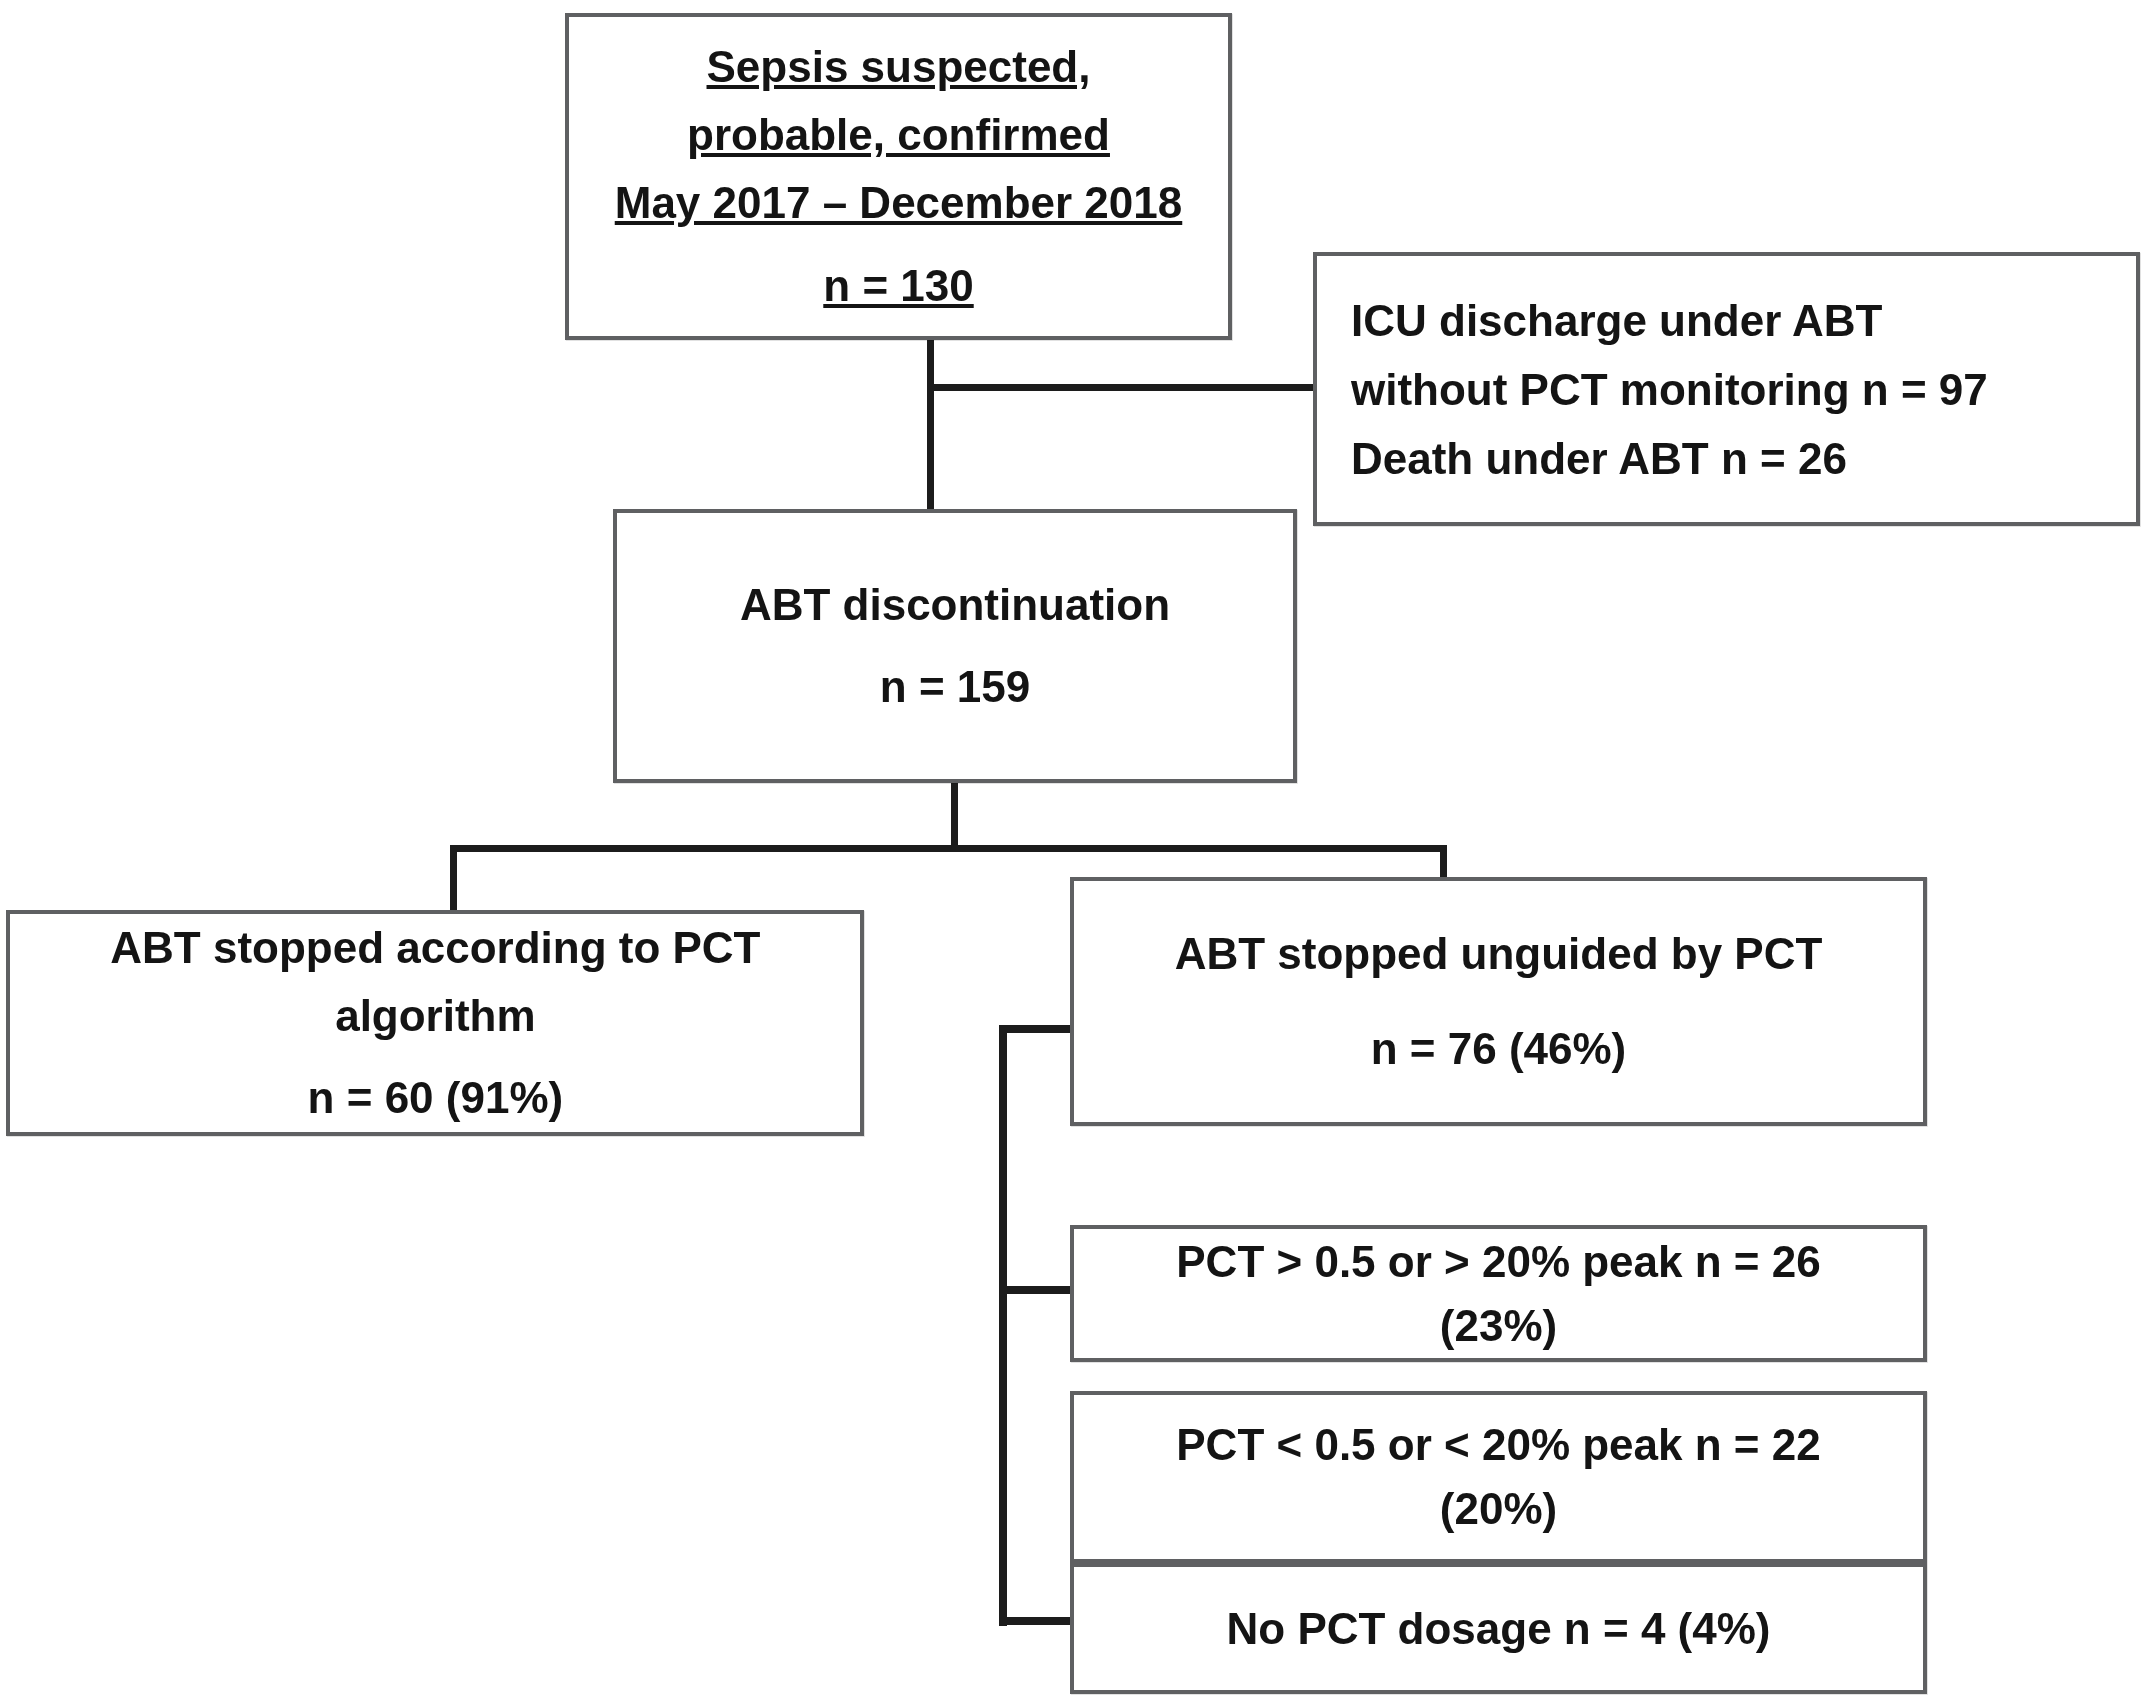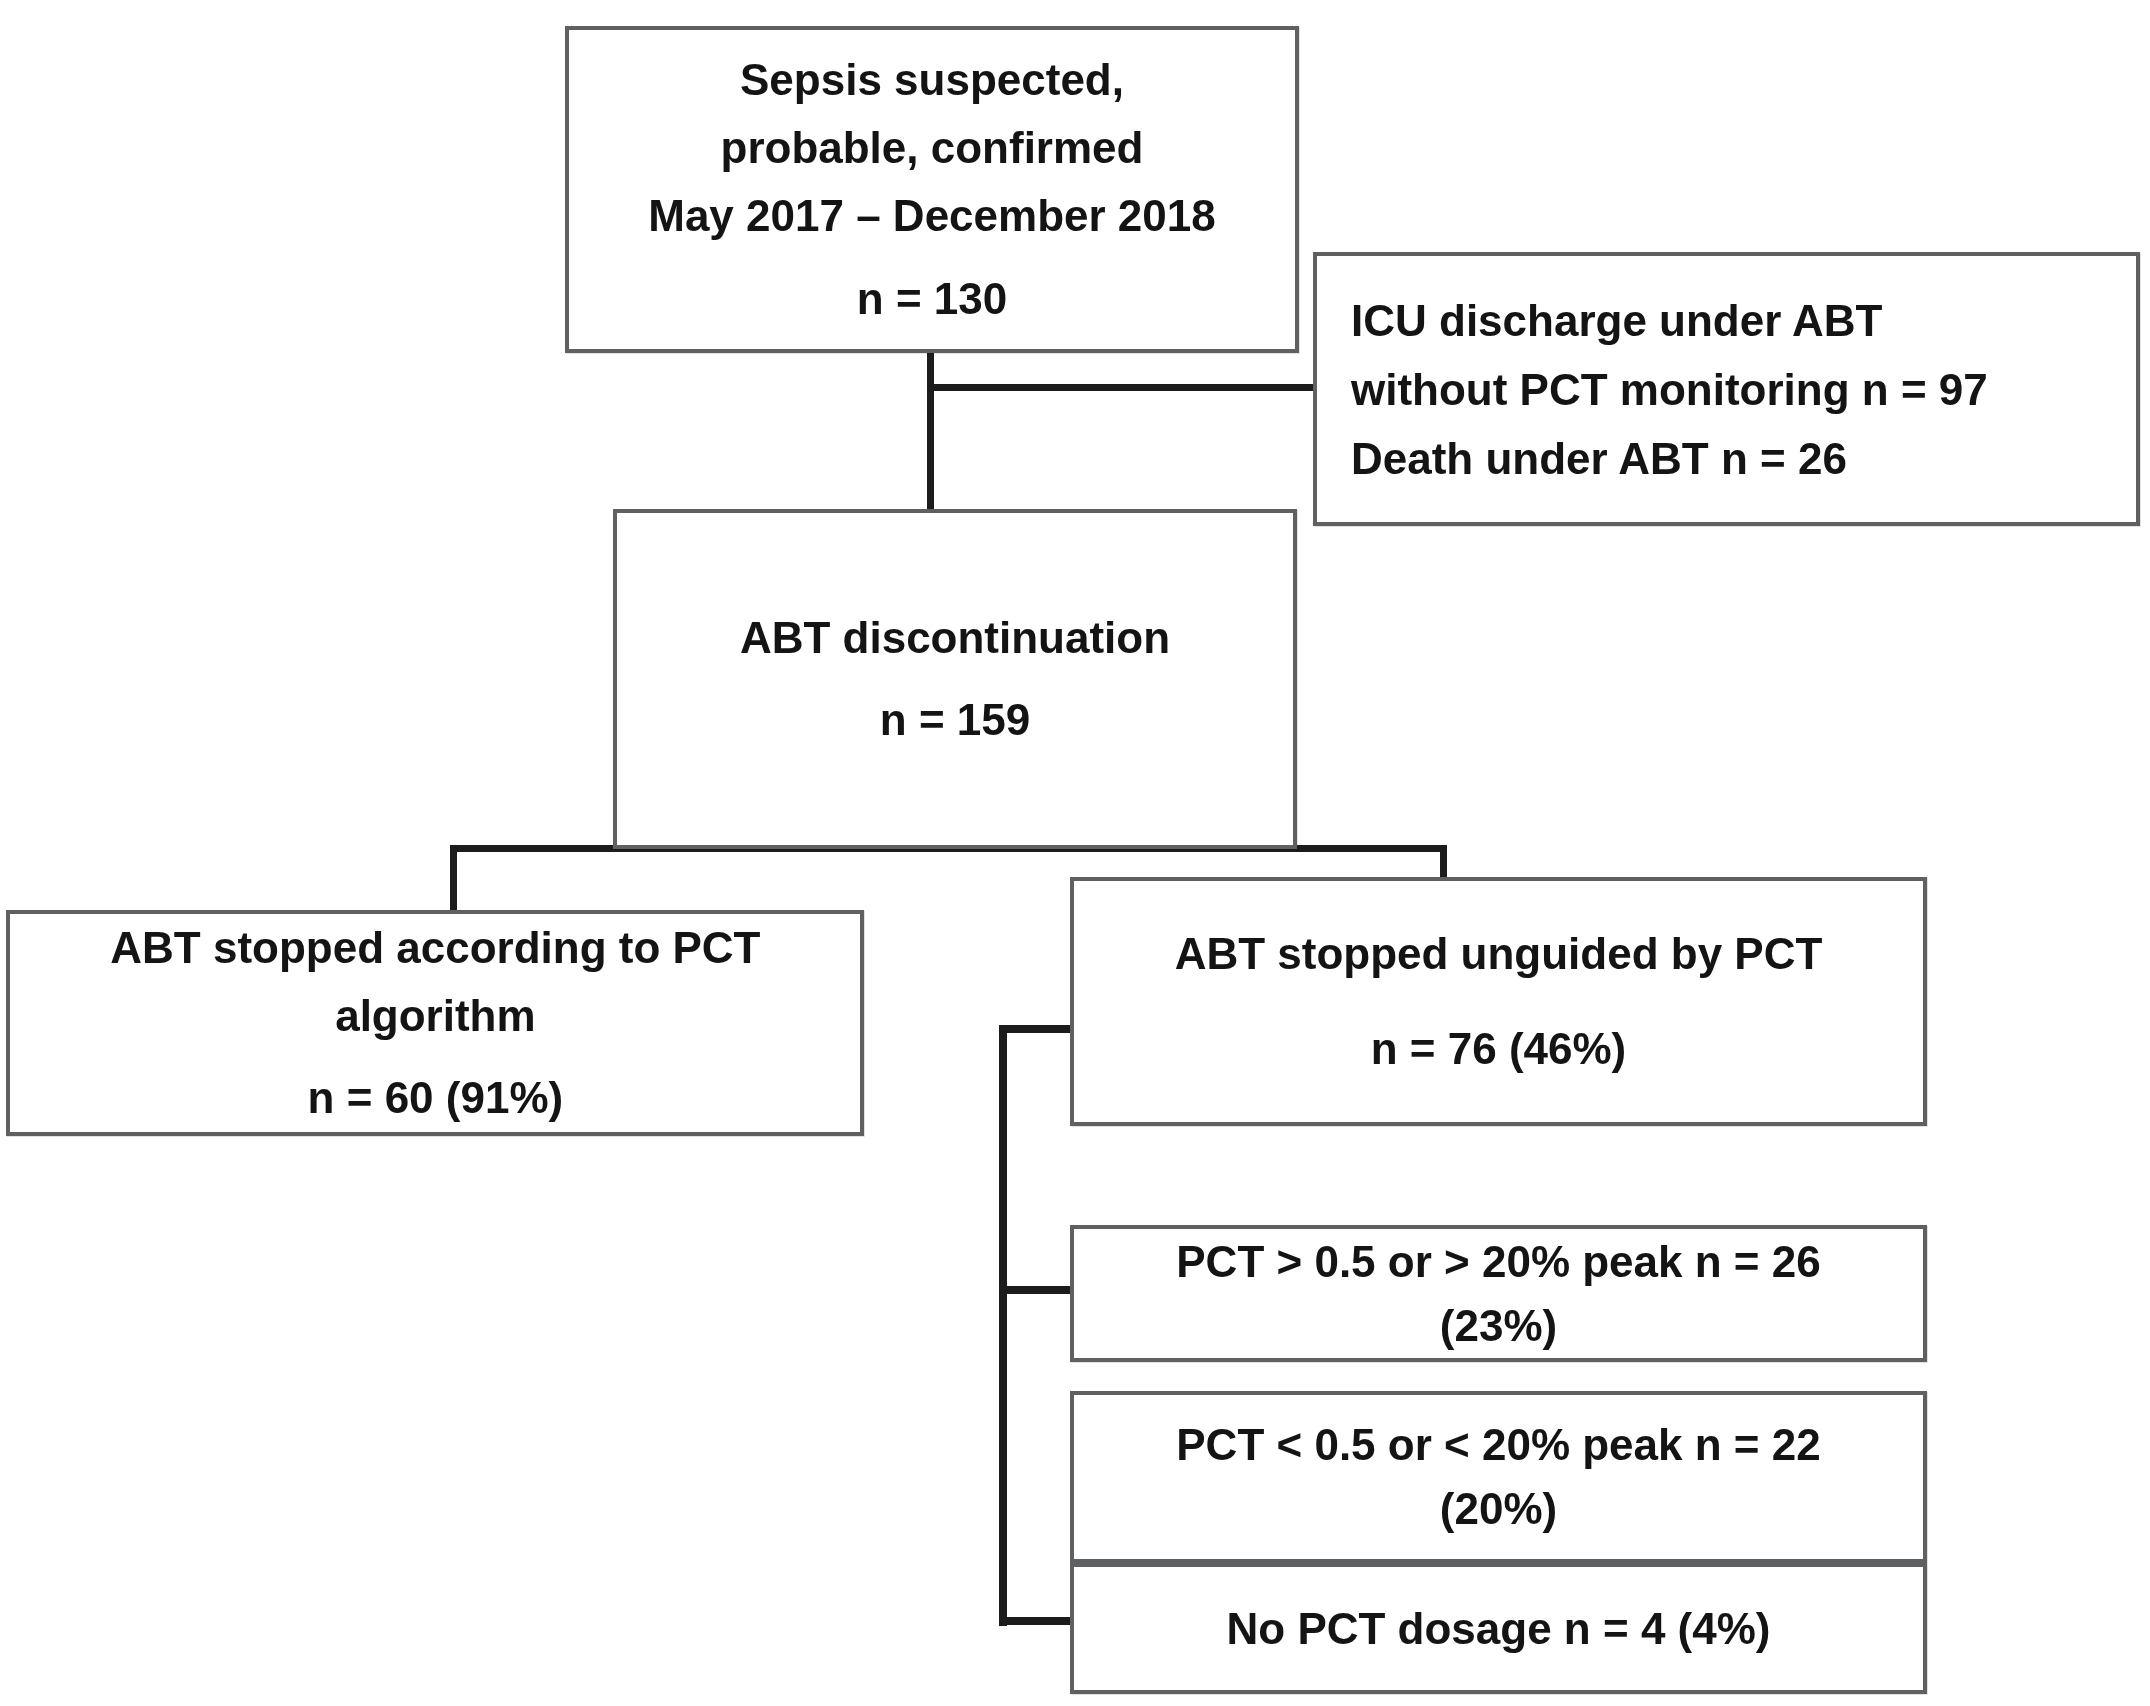--- a/index.html
+++ b/index.html
@@ -31,23 +31,23 @@
     text-align: center;
     font-size: 44px;
     line-height: 68px;
     box-shadow: 0.8px 0.8px 0 rgba(0,0,0,0.15);
   }
   .box .bline { width: 100%; }
   .box.left-align { align-items: flex-start; text-align: left; padding-left: 34px; padding-right: 24px; }
   .gap-top { margin-top: 14.5px; }
 
   
-  .b-enroll   { left: 565px;  top: 26px;   width: 734px;  height: 327px; }
+  .b-enroll   { left: 565px;  top: 13px;   width: 667px;  height: 327px; text-decoration: underline; }
   .b-excl     { left: 1313px; top: 252px;  width: 827px; height: 274px; line-height: 69px; }
-  .b-discont  { left: 613px;  top: 509px;  width: 684px;  height: 340px; align-items: flex-end; }
+  .b-discont  { left: 613px;  top: 509px;  width: 684px;  height: 274px; align-items: flex-end; }
   .b-guided   { left: 6.4px;    top: 910px; width: 858px; height: 226px; }
   .b-unguided { left: 1070px; top: 877px; width: 857px; height: 249px; gap: 12px; }
   .b-above    { left: 1070px; top: 1225px; width: 857px; height: 137px; line-height: 64px; }
   .b-below    { left: 1070px; top: 1391px; width: 857px; height: 172px; line-height: 64px; }
   .b-nopct    { left: 1070px; top: 1563px; width: 857px; height: 131px; }
 
   .conn {
     position: absolute;
     background: var(--connector);
   }

